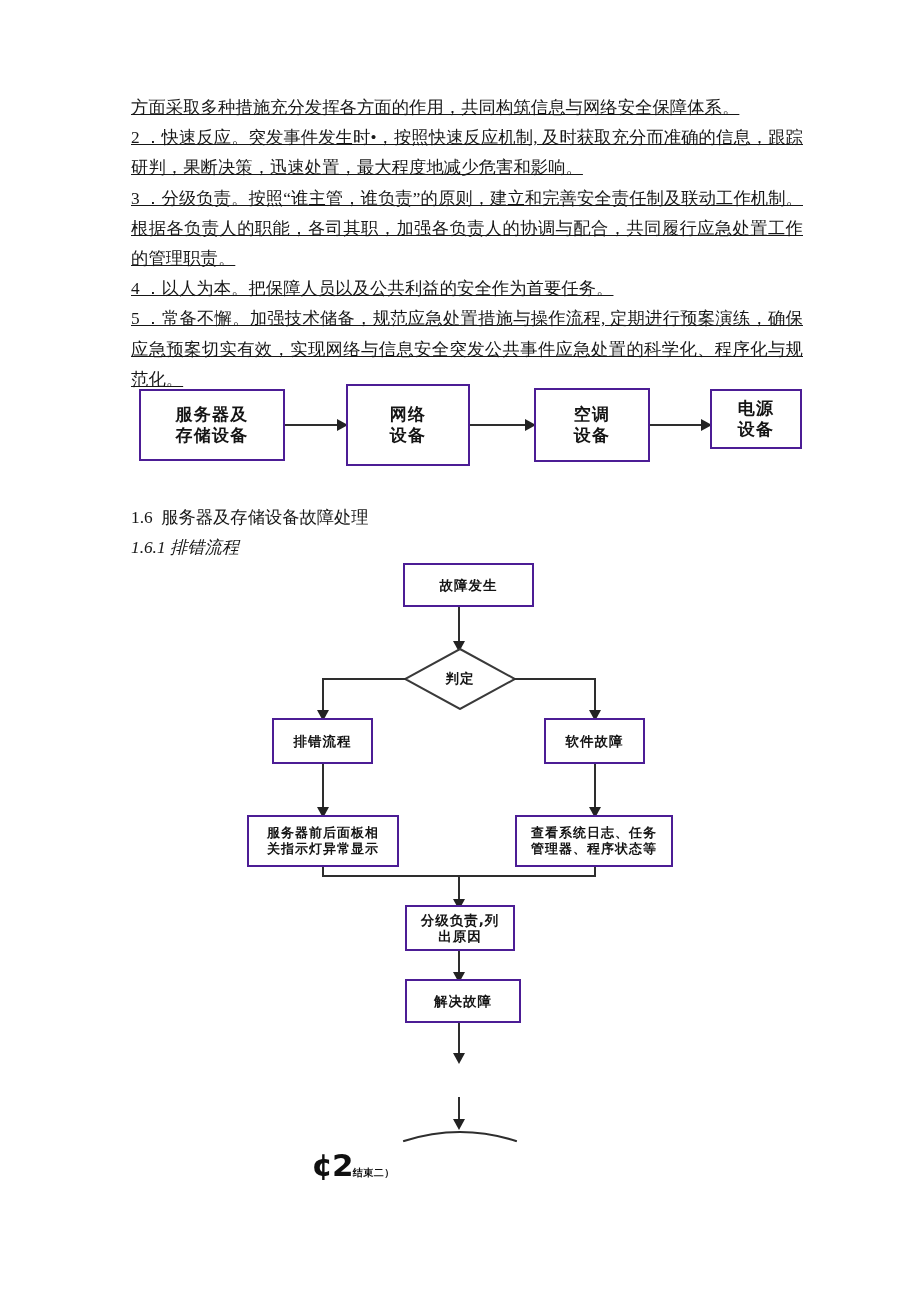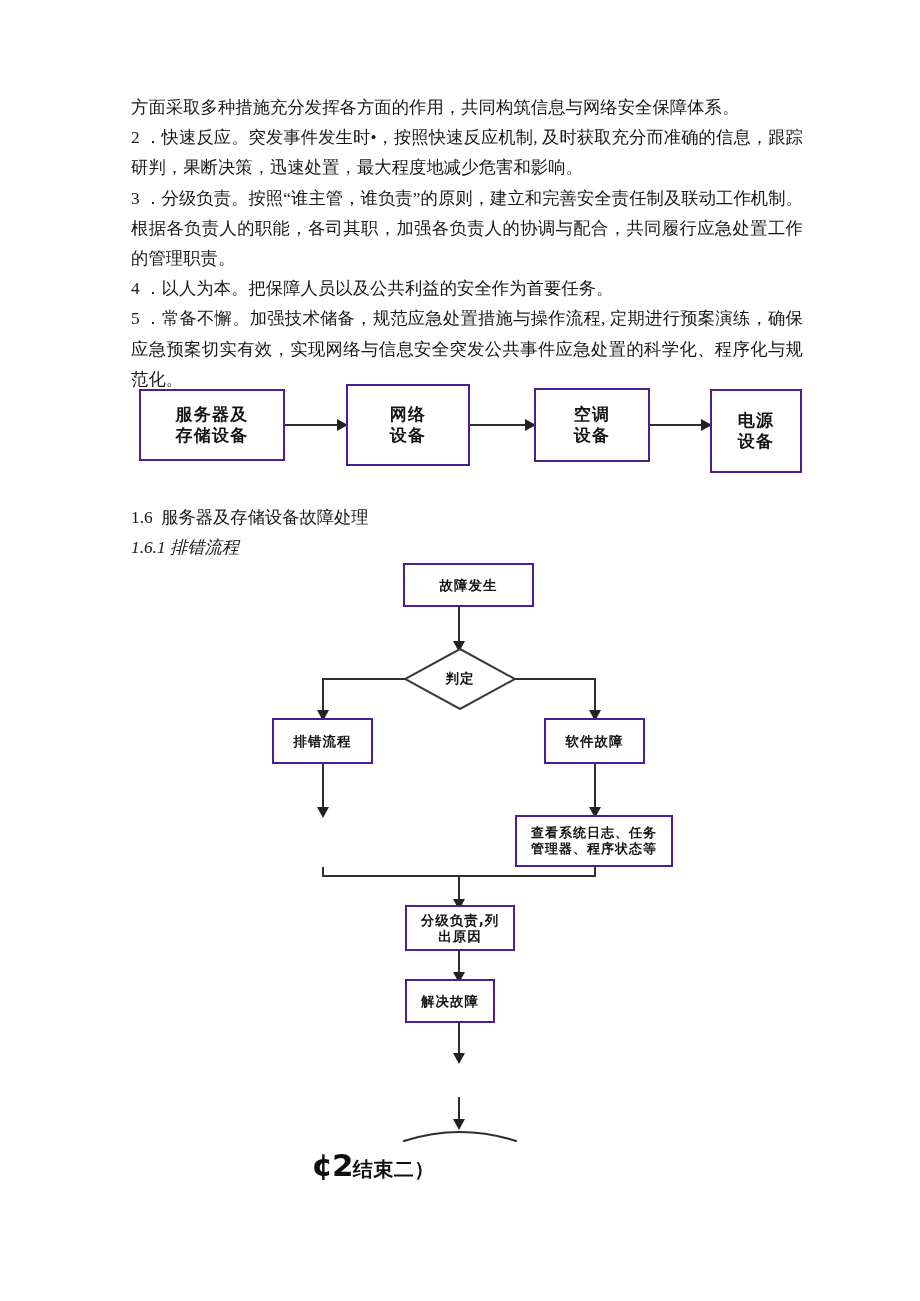--- a/index.html
+++ b/index.html
@@ -26,20 +26,21 @@
     font-size: 17.3px;
     line-height: 30.2px;
     text-align: justify;
     text-justify: inter-character;
     color: #171717;
     letter-spacing: 0.1px;
   }
   .body-text p {
     margin: 0;
     padding: 0;
+    text-decoration: underline;
   }
   .body-text p.last-line {
     text-align: left;
   }
 
   .heading-line {
     position: absolute;
     left: 131px;
     font-size: 17.3px;
     line-height: 30.2px;
@@ -154,21 +155,21 @@
     font-family: "DejaVu Sans", "Liberation Sans", sans-serif;
     color: #101010;
     white-space: pre;
   }
   .ocr-artifact .big {
     font-size: 31px;
     font-weight: 700;
     letter-spacing: -1px;
   }
   .ocr-artifact .small {
-    font-size: 20px;
+    font-size: 10px;
     font-weight: 700;
     letter-spacing: 0.5px;
   }
 </style>
 </head>
 <body>
 
 <div class="page">
 
   <div class="body-text">
@@ -198,21 +199,21 @@
 
     <div class="h-arrow" style="left:470px; top:42px; width:64px;"></div>
 
     <div class="node" style="left:534px; top:6px; width:116px; height:74px;">
       <span class="node-label">空调
 设备</span>
     </div>
 
     <div class="h-arrow" style="left:650px; top:42px; width:60px;"></div>
 
-    <div class="node" style="left:710px; top:7px; width:92px; height:84px;">
+    <div class="node" style="left:710px; top:7px; width:92px; height:60px;">
       <span class="node-label">电源
 设备</span>
     </div>
   </div>
 
   <div class="diagram" id="flow-troubleshoot">
 
     <div class="node" style="left:403px; top:8px; width:131px; height:44px;">
       <span class="node-label">故障发生</span>
     </div>
@@ -243,41 +244,45 @@
     <div class="node" style="left:544px; top:163px; width:101px; height:46px;">
       <span class="node-label">软件故障</span>
     </div>
 
     <div class="vline" style="left:322px; top:209px; height:48px;"></div>
     <div class="arrow-down" style="left:317px; top:252px;"></div>
 
     <div class="vline" style="left:594px; top:209px; height:48px;"></div>
     <div class="arrow-down" style="left:589px; top:252px;"></div>
 
+    <div class="node small" style="left:247px; top:260px; width:152px; height:52px;">
+      <span class="node-label">服务器前后面板相
+关指示灯异常显示</span>
+    </div>
 
     <div class="node small" style="left:515px; top:260px; width:158px; height:52px;">
       <span class="node-label">查看系统日志、任务
 管理器、程序状态等</span>
     </div>
 
     <div class="vline" style="left:322px; top:312px; height:10px;"></div>
     <div class="vline" style="left:594px; top:312px; height:10px;"></div>
     <div class="hline" style="left:322px; top:320px; width:274px;"></div>
     <div class="vline" style="left:458px; top:320px; height:29px;"></div>
     <div class="arrow-down" style="left:453px; top:344px;"></div>
 
     <div class="node" style="left:405px; top:350px; width:110px; height:46px;">
       <span class="node-label">分级负责,列
 出原因</span>
     </div>
 
     <div class="vline" style="left:458px; top:396px; height:26px;"></div>
     <div class="arrow-down" style="left:453px; top:417px;"></div>
 
-    <div class="node" style="left:405px; top:424px; width:90px; height:44px;">
+    <div class="node" style="left:405px; top:424px; width:116px; height:44px;">
       <span class="node-label">解决故障</span>
     </div>
 
     <div class="vline" style="left:458px; top:468px; height:36px;"></div>
     <div class="arrow-down" style="left:453px; top:498px;"></div>
 
 
     <div class="vline" style="left:458px; top:542px; height:28px;"></div>
     <div class="arrow-down" style="left:453px; top:564px;"></div>
 

